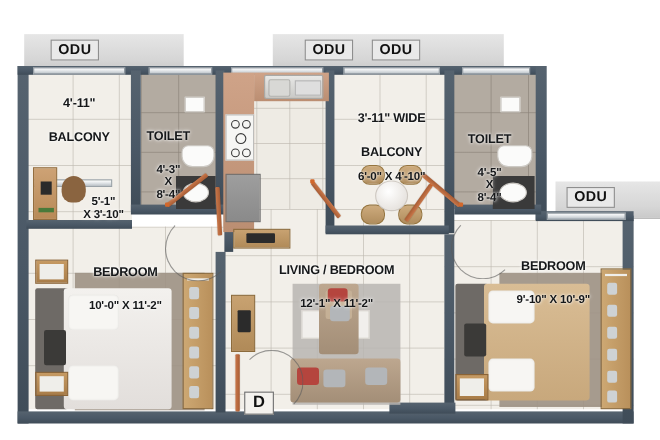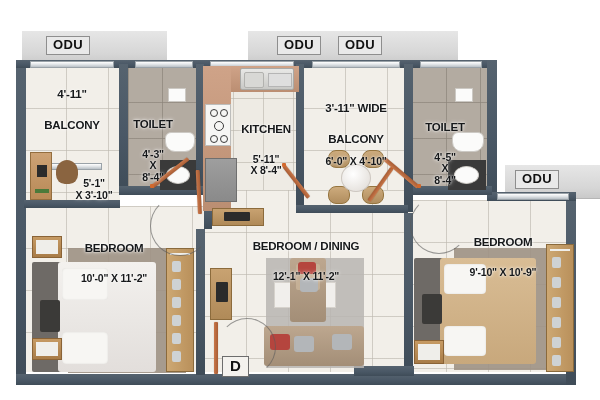--- a/index.html
+++ b/index.html
@@ -323,25 +323,20 @@
 X 3'-10"</span>
   </div>
 
   <div class="rlabel" style="left:122px; top:100px; width:62px;">
     <span class="nm">TOILET</span>
     <span class="dim">4'-3"
 X
 8'-4"</span>
   </div>
 
-  <div class="rlabel" style="left:234px; top:105px; width:64px;">
-    <span class="nm">KITCHEN</span>
-    <span class="dim">5'-11"
-X 8'-4"</span>
-  </div>
 
   <div class="rlabel" style="left:304px; top:84px; width:104px;">
     <span class="nm">3'-11" WIDE</span>
     <span class="nm">BALCONY</span>
   </div>
   <div class="rlabel" style="left:304px; top:138px; width:104px;">
     <span class="dim">6'-0" X 4'-10"</span>
   </div>
 
   <div class="rlabel" style="left:414px; top:103px; width:62px;">
@@ -350,21 +345,21 @@
 X
 8'-4"</span>
   </div>
 
   <div class="rlabel" style="left:42px; top:224px; width:144px;">
     <span class="nm">BEDROOM</span>
     <span class="dim">10'-0" X 11'-2"</span>
   </div>
 
   <div class="rlabel" style="left:213px; top:222px; width:186px;">
-    <span class="nm">BEDROOM / DINING</span>
+    <span class="nm">LIVING / BEDROOM</span>
     <span class="dim">12'-1" X 11'-2"</span>
   </div>
 
   <div class="rlabel" style="left:430px; top:218px; width:146px;">
     <span class="nm">BEDROOM</span>
     <span class="dim">9'-10" X 10'-9"</span>
   </div>
 
 </div>
 

